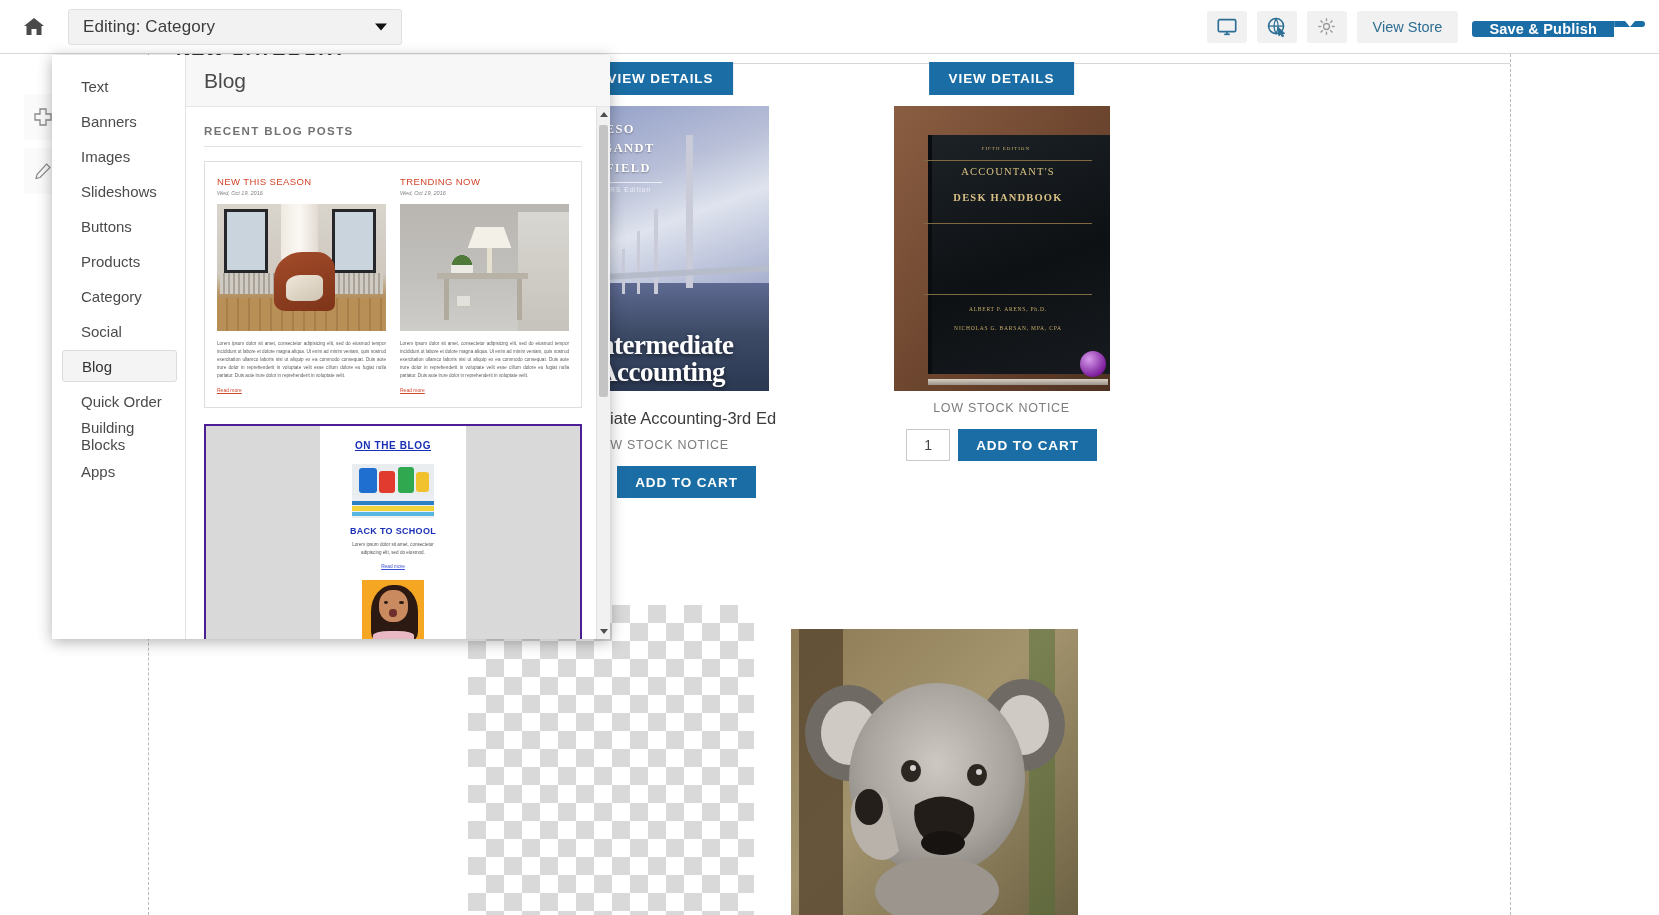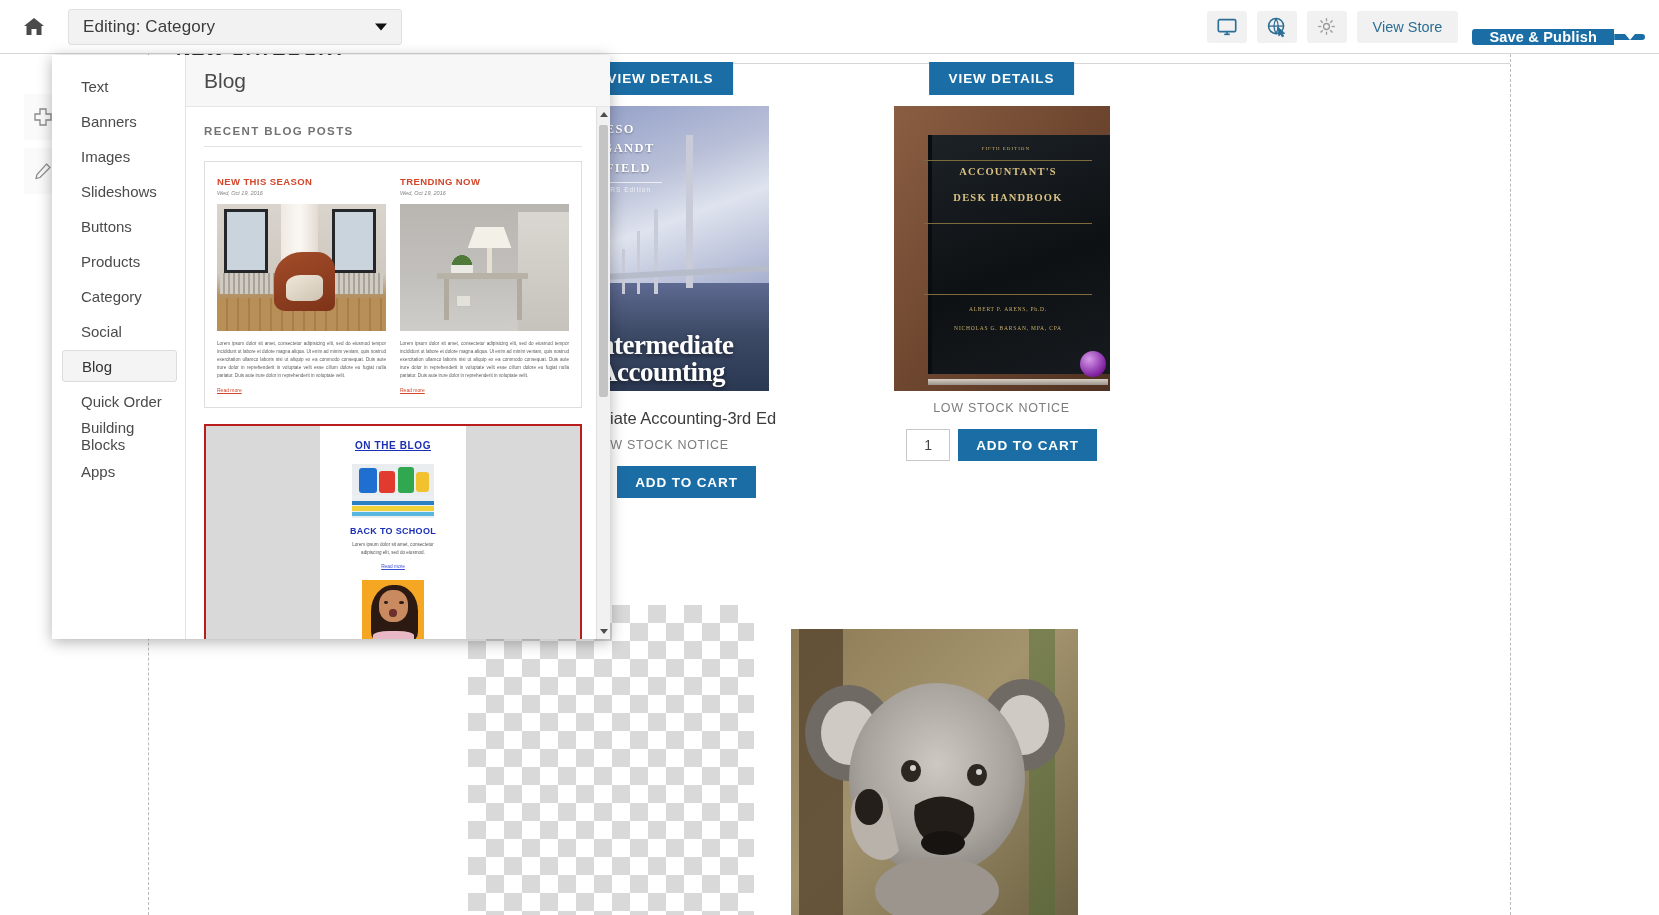--- a/index.html
+++ b/index.html
@@ -44,21 +44,21 @@
     width: 40px; height: 32px; background: #f1f1f1; border-radius: 3px;
     display: flex; align-items: center; justify-content: center; cursor: pointer;
   }
   .icon-btn svg { stroke: #2b6e96; fill: none; }
   .gear-btn svg { stroke: #9a9a9a; }
   .view-store {
     height: 32px; padding: 0 16px; background: #f1f1f1; border-radius: 3px;
     display: flex; align-items: center; justify-content: center;
     font-size: 14.5px; color: #2d6d93; cursor: pointer; font-weight: 400;
   }
-  .save-group { display: flex; align-items: center; height: 32px; margin-left: 4px; margin-top: 20px; }
+  .save-group { display: flex; align-items: flex-start; height: 32px; margin-left: 4px; margin-top: 20px; }
   .save-btn {
     background: #1b6ea5; color: #fff; font-size: 14.5px; font-weight: 700;
     padding: 0 17px; display: flex; align-items: center; border-radius: 3px 0 0 3px;
     cursor: pointer; letter-spacing: .2px;
   }
   .save-caret {
     background: #1b6ea5; width: 31px; border-left: 1px solid #4a90bd;
     border-radius: 0 3px 3px 0; display: flex; align-items: center; justify-content: center;
     cursor: pointer;
   }
@@ -147,21 +147,21 @@
     letter-spacing: -.5px; text-shadow: 0 2px 4px rgba(0,0,0,.5); }
 
   .bk-adh { width: 100%; height: 100%; position: relative;
     background: linear-gradient(125deg,#8a5e42 0%,#6f4730 48%,#4e3121 100%); }
   .bk-adh .book { position: absolute; left: 16%; right: 0; top: 10%; bottom: 6%;
     background: linear-gradient(160deg,#1d2227 0%,#0d1114 55%,#171b1f 100%);
     border-left: 4px solid #0a0d10; }
   .bk-adh .tiny { position: absolute; left: 12%; right: 8%; top: 14%; text-align: center;
     color: #c9ae6a; font-size: 5px; letter-spacing: 1px; font-family: "Liberation Serif", serif; }
   .bk-adh .t1 { position: absolute; left: 10%; right: 4%; top: 21%; text-align: center;
-    color: #d9c184; font-size: 10.5px; font-weight: 700; letter-spacing: 1.2px;
+    color: #d9c184; font-size: 10.5px; font-weight: 400; letter-spacing: 1.2px;
     font-family: "Liberation Serif", serif; }
   .bk-adh .t2 { position: absolute; left: 10%; right: 4%; top: 30%; text-align: center;
     color: #d9c184; font-size: 10.5px; font-weight: 700; letter-spacing: 1.2px;
     font-family: "Liberation Serif", serif; }
   .bk-adh .rule { position: absolute; left: 14%; right: 8%; height: 1px; background: #7e6a3c; }
   .bk-adh .a1 { position: absolute; left: 10%; right: 4%; top: 70%; text-align: center;
     color: #c6ab68; font-size: 5.5px; letter-spacing: .8px; font-family: "Liberation Serif", serif; }
   .bk-adh .a2 { position: absolute; left: 10%; right: 4%; top: 77%; text-align: center;
     color: #c6ab68; font-size: 5.5px; letter-spacing: .8px; font-family: "Liberation Serif", serif; }
   .bk-adh .orb { position: absolute; right: 4px; bottom: 14px; width: 26px; height: 26px;
@@ -211,23 +211,23 @@
   .fly-inner { padding: 18px 28px 0 18px; }
   .sec-label {
     font-size: 11.5px; color: #737373; letter-spacing: 1.4px; font-weight: 700;
     padding-bottom: 9px; border-bottom: 1px solid #e2e2e2; margin-bottom: 14px;
   }
 
   .tpl-card {
     border: 1px solid #dedede; background: #fff; padding: 14px 12px; display: flex; gap: 14px;
     cursor: pointer;
   }
-  .tpl-card.selected { border: 2px solid #b91c1c; padding: 0; display: block; background: #d9d9d9; }
+  .tpl-card.selected { border: 2px solid #4c1d95; padding: 0; display: block; background: #d9d9d9; }
   .bpost { flex: 1; }
-  .bp-title { color: #d2462a; font-size: 9.5px; font-weight: 700; letter-spacing: .4px; }
+  .bp-title { color: #d2462a; font-size: 9.5px; font-weight: 400; letter-spacing: .4px; }
   .bp-date { color: #808080; font-size: 5.5px; font-style: italic; margin-top: 3px; }
   .bp-img { margin-top: 8px; width: 100%; height: 127px; overflow: hidden; position: relative; }
   .bp-text { margin-top: 9px; font-size: 4.6px; line-height: 1.75; color: #5c5c5c;
     text-align: justify; }
   .bp-more { margin-top: 7px; font-size: 5px; color: #d2462a; text-decoration: underline; cursor: pointer; }
 
   
   .ph-chair { width: 100%; height: 100%; position: relative;
     background: linear-gradient(180deg,#d9d4cc 0%,#cfc9c0 55%,#b59263 72%,#9e7e51 100%); }
   .ph-chair .win { position: absolute; top: 4%; bottom: 46%; background: #c9d4dc;

